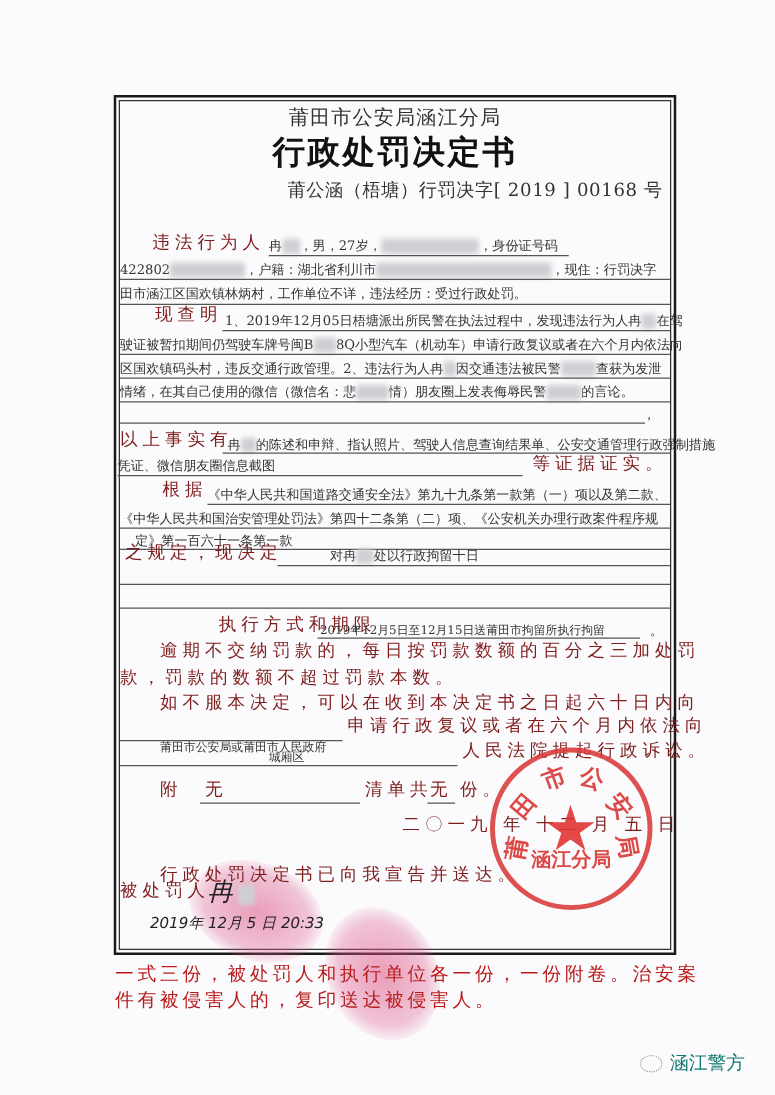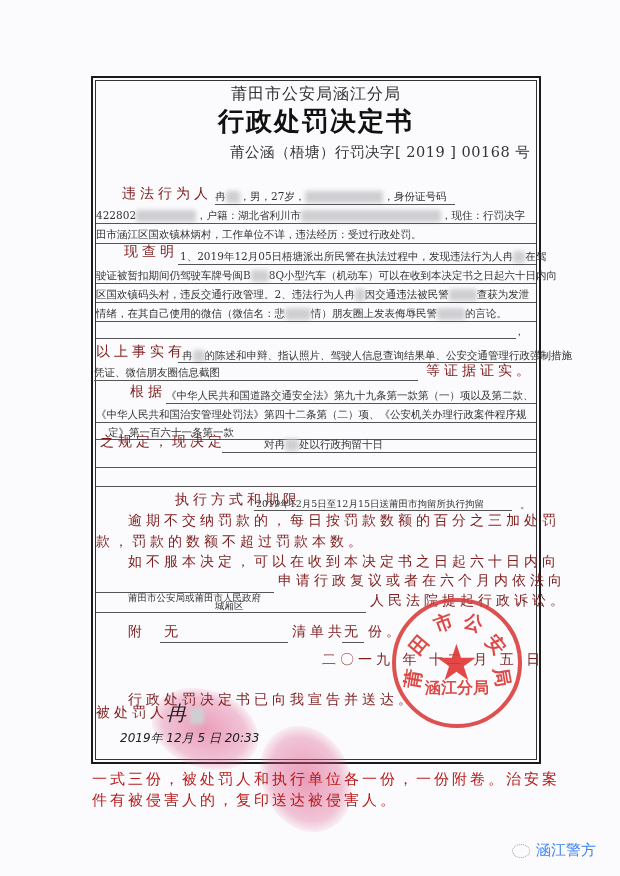--- a/index.html
+++ b/index.html
@@ -27,21 +27,21 @@
   .stamp {
     position:absolute; left:392px; top:598px; width:130px; height:130px; border-radius:50%;
     border:4px solid #d93a3a; box-sizing:border-box; color:#d8322f; opacity:0.88;
   }
   .stamp .star { position:absolute; left:38px; top:36px; font-size:50px; line-height:50px; color:#e0302e; }
   .stamp .org { position:absolute; left:0; width:122px; text-align:center; top:76px; font-size:16px; font-weight:bold; font-family:"DejaVu Sans", sans-serif; }
   .stamp .arc { position:absolute; font-size:19px; font-weight:bold; font-family:"DejaVu Sans", sans-serif; }
   .print { position:absolute; border-radius:50%; background:radial-gradient(ellipse at center, rgba(220,80,130,0.55) 0%, rgba(220,90,140,0.35) 55%, rgba(230,120,160,0) 75%); }
   .hand { font-family:"DejaVu Sans", sans-serif; font-style:italic; font-size:12px; color:#222; }
   .foot { font-size:15px; letter-spacing:3px; color:#b91c1c; font-family:"DejaVu Sans", sans-serif; font-weight:300; }
-  .wm { right:24px; top:841px; font-size:15px; color:#3b82f6; font-family:"DejaVu Sans", sans-serif; }
+  .wm { right:24px; top:841px; font-size:15px; color:#0f766e; font-family:"DejaVu Sans", sans-serif; }
 </style>
 </head>
 <body>
 
 <div class="frame-outer"></div>
 <div class="frame-inner"></div>
 
 <div class="abs agency">莆田市公安局涵江分局</div>
 <div class="abs title">行政处罚决定书</div>
 <div class="abs docno">莆公涵（梧塘）行罚决字[ 2019 ]  00168 号</div>
@@ -57,21 +57,21 @@
 <div class="uline" style="left:96px;top:223px;width:440px;"></div>
 <div class="abs small" style="left:96px;top:228px;">田市涵江区国欢镇林炳村，工作单位不详，违法经历：受过行政处罚。</div>
 <div class="uline" style="left:96px;top:243px;width:440px;"></div>
 
 <div class="abs big" style="left:124px;top:243px;">现查明</div>
 <div class="abs small" style="left:180px;top:250px;">
   <span>1、2019年12月05日梧塘派出所民警在执法过程中，发现违法行为人冉</span><span class="blur" style="width:12px"></span><span>在驾</span>
 </div>
 <div class="uline" style="left:178px;top:264px;width:358px;"></div>
 <div class="abs small" style="left:96px;top:269px;">
-  <span>驶证被暂扣期间仍驾驶车牌号闽B</span><span class="blur" style="width:18px"></span><span>8Q小型汽车（机动车）可以在收到本决定书之日起六十日内向</span>
+  <span>驶证被暂扣期间仍驾驶车牌号闽B</span><span class="blur" style="width:18px"></span><span>8Q小型汽车（机动车）申请行政复议或者在六个月内依法向</span>
 </div>
 <div class="uline" style="left:96px;top:283px;width:440px;"></div>
 <div class="abs small" style="left:96px;top:288px;">
   <span>区国欢镇码头村，违反交通行政管理。2、违法行为人冉</span><span class="blur" style="width:10px"></span><span>因交通违法被民警</span><span class="blur" style="width:28px"></span><span>查获为发泄</span>
 </div>
 <div class="uline" style="left:96px;top:302px;width:440px;"></div>
 <div class="abs small" style="left:96px;top:307px;">
   <span>情绪，在其自己使用的微信（微信名：悲</span><span class="blur" style="width:26px"></span><span>情）朋友圈上发表侮辱民警</span><span class="blur" style="width:28px"></span><span>的言论。</span>
 </div>
 <div class="uline" style="left:96px;top:321px;width:440px;"></div>

